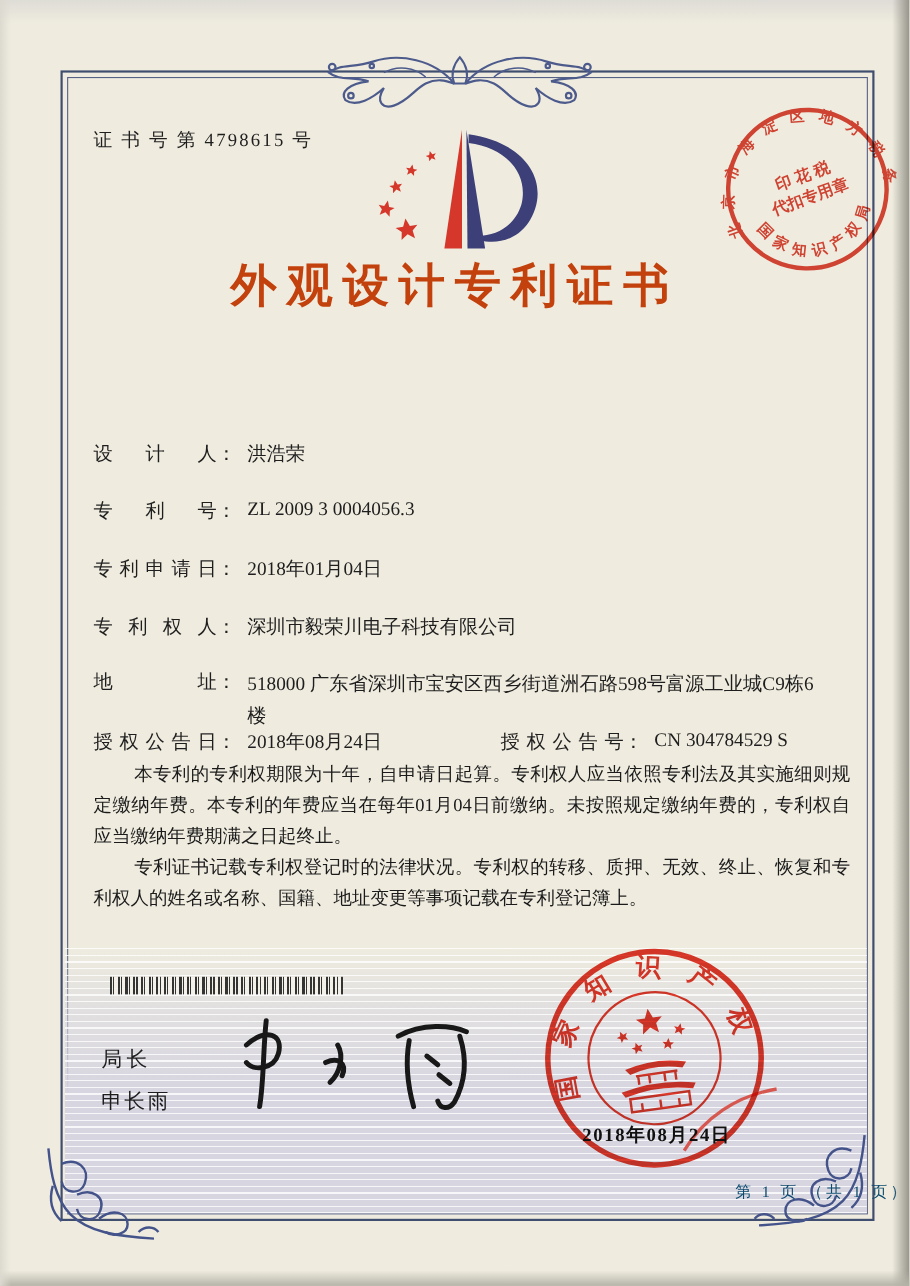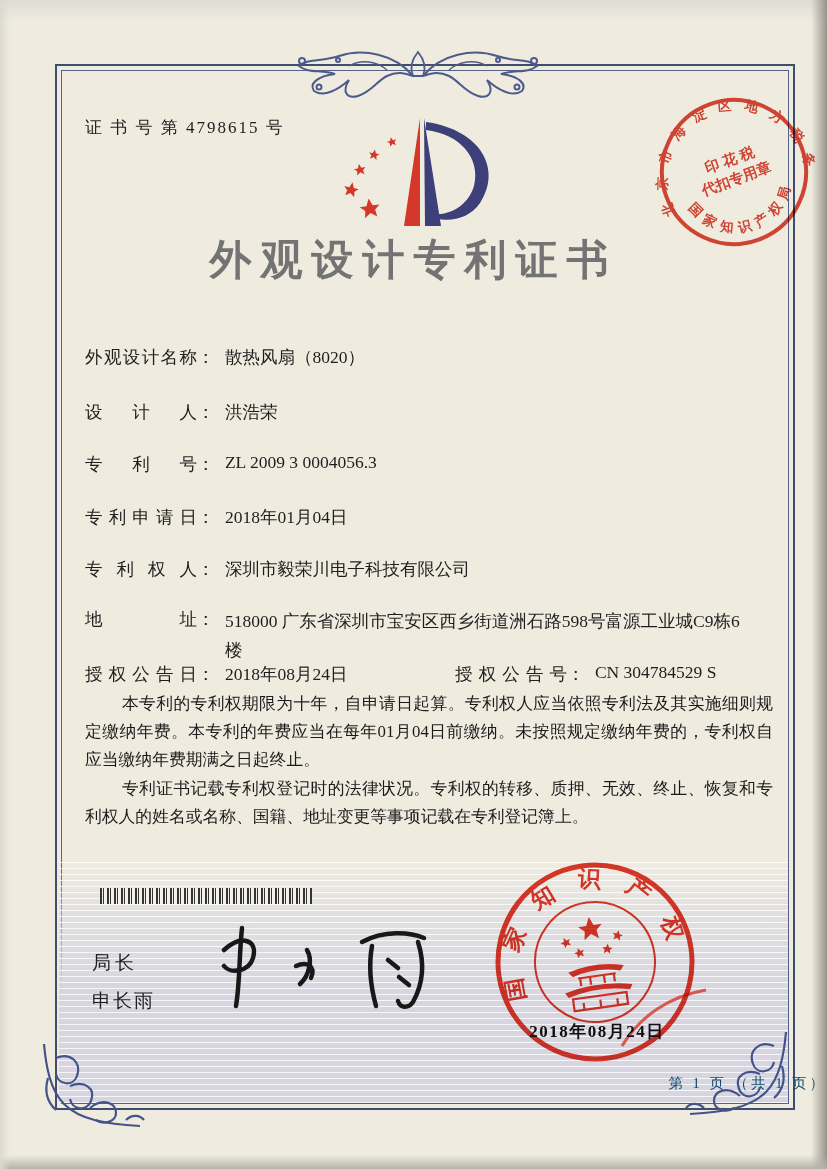--- a/index.html
+++ b/index.html
@@ -23,21 +23,21 @@
   .guilloche{
     position:absolute; left:59px; top:858px; width:729px; height:245px;
     background:
       repeating-linear-gradient(0deg, rgba(255,255,255,.8) 0 1px, rgba(255,255,255,0) 1px 6px),
       linear-gradient(to bottom, rgba(214,213,224,0) 0, rgba(214,213,224,.55) 60px, #d6d5e0 140px);
   }
 
   .cert-no{position:absolute; left:85px; top:116px; font-size:17px; letter-spacing:2px;}
 
   .title{position:absolute; left:0; right:0; top:232px; margin:0; text-align:center;
-         font-size:42px; font-weight:bold; letter-spacing:9px; color:#737373;}
+         font-size:42px; font-weight:bold; letter-spacing:9px; color:#c2410c;}
 
   .row{position:absolute; left:85px; font-size:17.5px; white-space:nowrap;}
   .row .lbl{display:inline-block; width:112px; text-align:justify; text-align-last:justify; vertical-align:top;}
   .row .colon{display:inline-block; vertical-align:top;}
   .row .val{display:inline-block; vertical-align:top; margin-left:6px;}
   .row .val.wrap{white-space:normal; width:525px; line-height:29px;}
   .row .grp2{position:absolute; left:370px; top:0; white-space:nowrap;}
 
   .paras{position:absolute; left:85px; top:690px; width:688px;}
   .paras p{margin:0; font-size:16.8px; line-height:28.2px; text-align:justify; text-indent:2.2em; color:#1b1b1b;}
@@ -144,24 +144,20 @@
       <text font-size="13.5" fill="#da3a29" letter-spacing="6">
         <textPath href="#taxBottom">国家知识产权局</textPath>
       </text>
       <text x="84" y="76" text-anchor="middle" font-size="14.5" fill="#da3a29">印 花 税</text>
       <text x="84" y="96" text-anchor="middle" font-size="14.5" fill="#da3a29">代扣专用章</text>
     </g>
   </svg>
 
   <h1 class="title">外观设计专利证书</h1>
 
-  <div class="row" style="top:345px">
-    <span class="lbl">外观设计名称</span><span class="colon">：</span>
-    <span class="val">散热风扇（8020）</span>
-  </div>
   <div class="row" style="top:400px">
     <span class="lbl">设计人</span><span class="colon">：</span>
     <span class="val">洪浩荣</span>
   </div>
   <div class="row" style="top:452px">
     <span class="lbl">专利号</span><span class="colon">：</span>
     <span class="val">ZL 2009 3 0004056.3</span>
   </div>
   <div class="row" style="top:505px">
     <span class="lbl">专利申请日</span><span class="colon">：</span>

